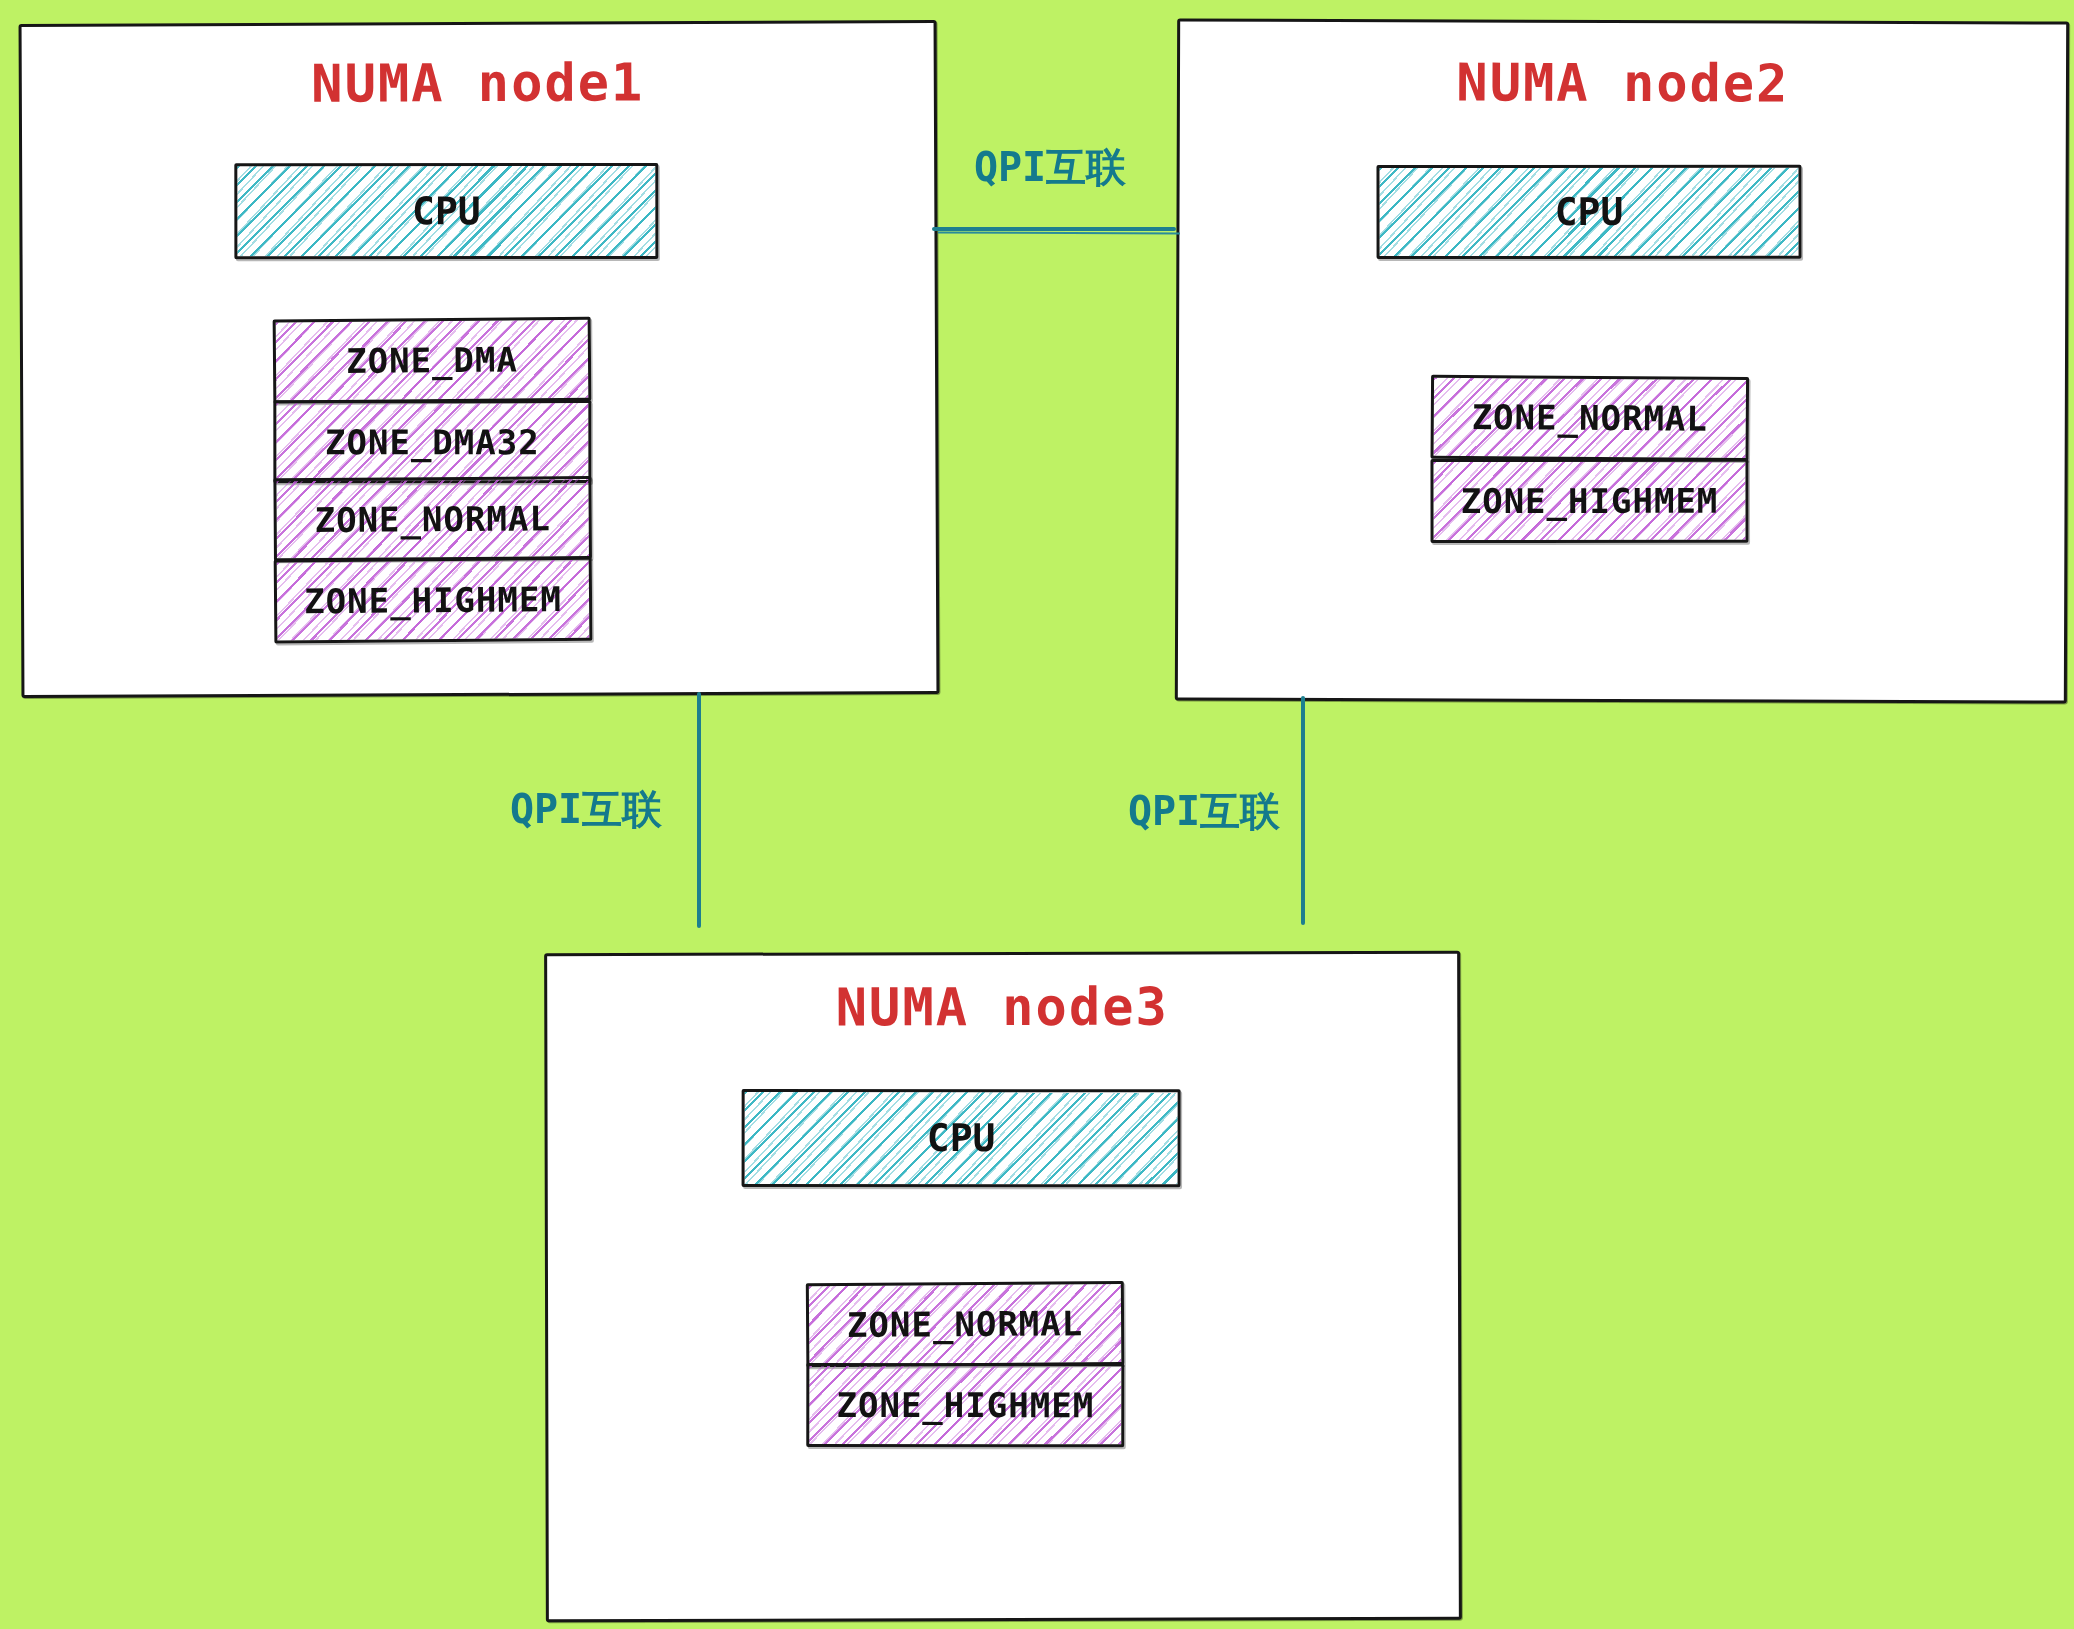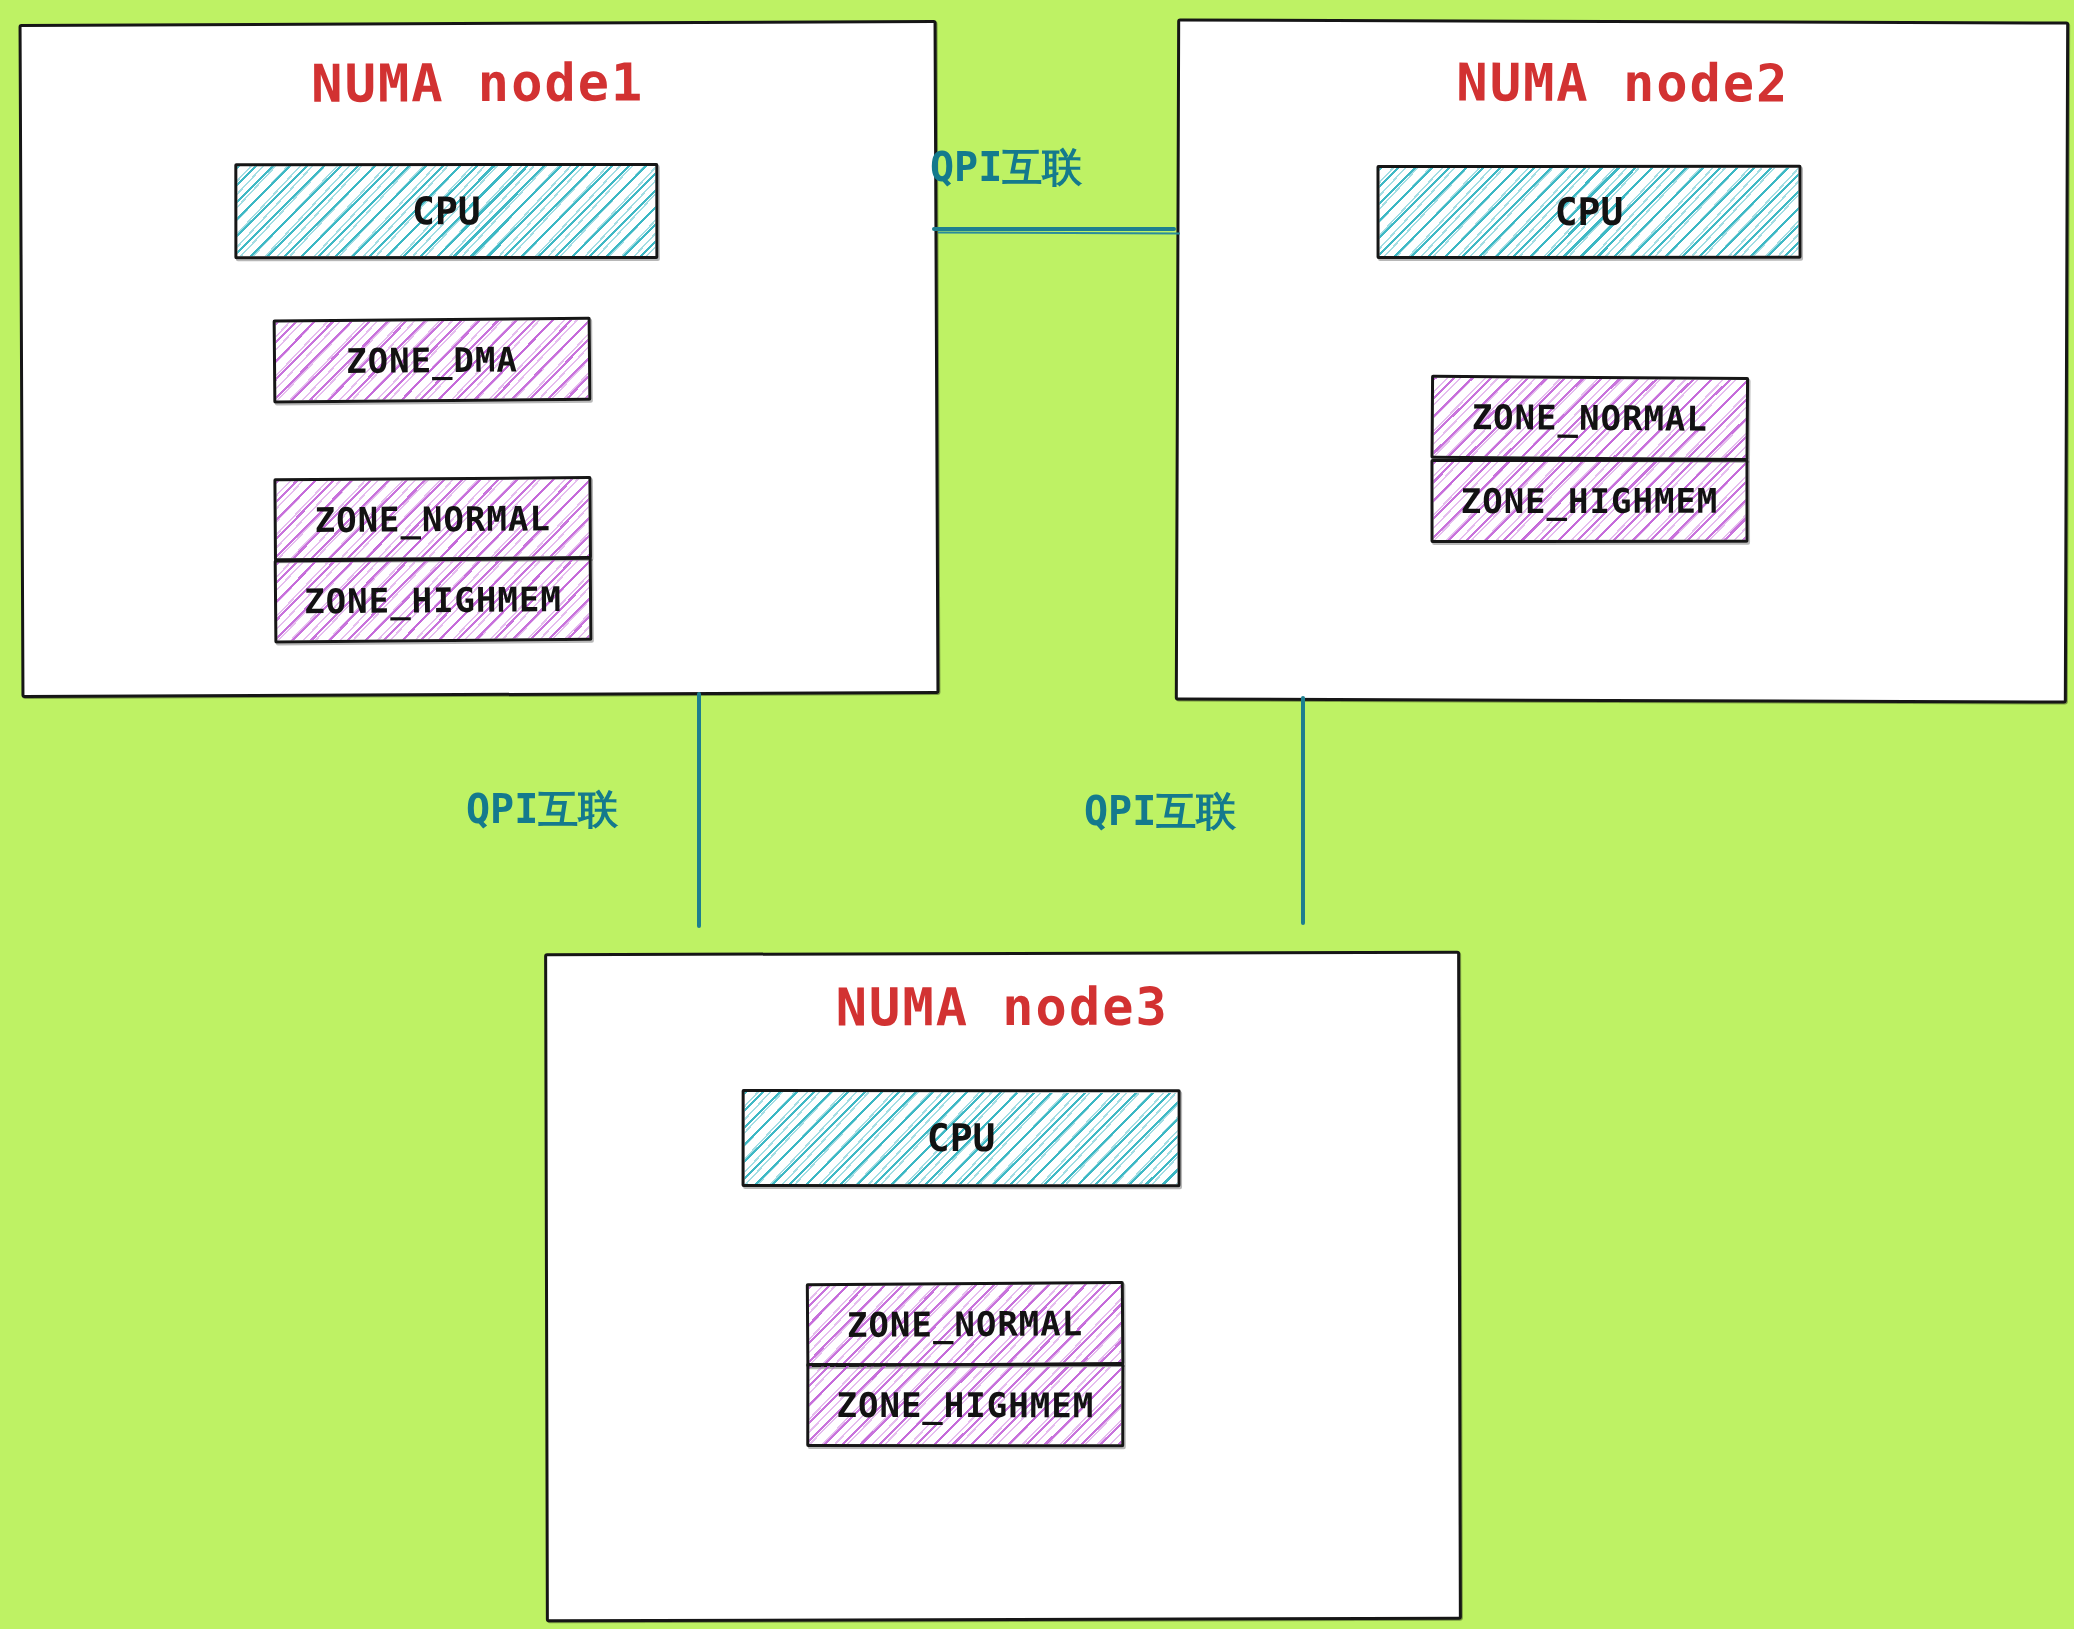--- a/index.html
+++ b/index.html
@@ -59,20 +59,21 @@
   }
   .qpi-line.h{height:3.5px;}
   .qpi-line.h:after{
     content:"";position:absolute;left:6px;top:5px;right:-4px;height:2px;
     background:#2a8c9b;transform:rotate(0.25deg);
   }
   .qpi-line.v{width:3.5px;}
   .qpi-label{
     position:absolute;
     width:240px;
+    text-align:center;
     font-size:40px;
     font-weight:bold;
     color:#147a8d;
     white-space:nowrap;
   }
   .r1{transform:rotate(-0.25deg);}
   .r2{transform:rotate(0.2deg);}
   .r3{transform:rotate(-0.15deg);}
 </style>
 </head>
@@ -80,20 +81,23 @@
 
 <div id="canvas">
 
   <div class="numa-box r1" style="left:20px;top:22px;width:912px;height:668px;">
     <div class="node-title" style="top:28px;">NUMA node1</div>
     <div class="inner-box cpu-box r2" style="left:212px;top:138px;width:418px;height:90px;">
       <span>CPU</span>
     </div>
     <div class="inner-box zone-box r1" style="left:250px;top:293px;width:312px;height:78px;">
       <span>ZONE_DMA</span>
+    </div>
+    <div class="inner-box zone-box r2" style="left:250px;top:375px;width:312px;height:77px;">
+      <span>ZONE_DMA32</span>
     </div>
     <div class="inner-box zone-box r3" style="left:250px;top:452px;width:312px;height:77px;">
       <span>ZONE_NORMAL</span>
     </div>
     <div class="inner-box zone-box r1" style="left:250px;top:533px;width:312px;height:78px;">
       <span>ZONE_HIGHMEM</span>
     </div>
   </div>
 
   <div class="numa-box r2" style="left:1176px;top:20px;width:886px;height:676px;">

